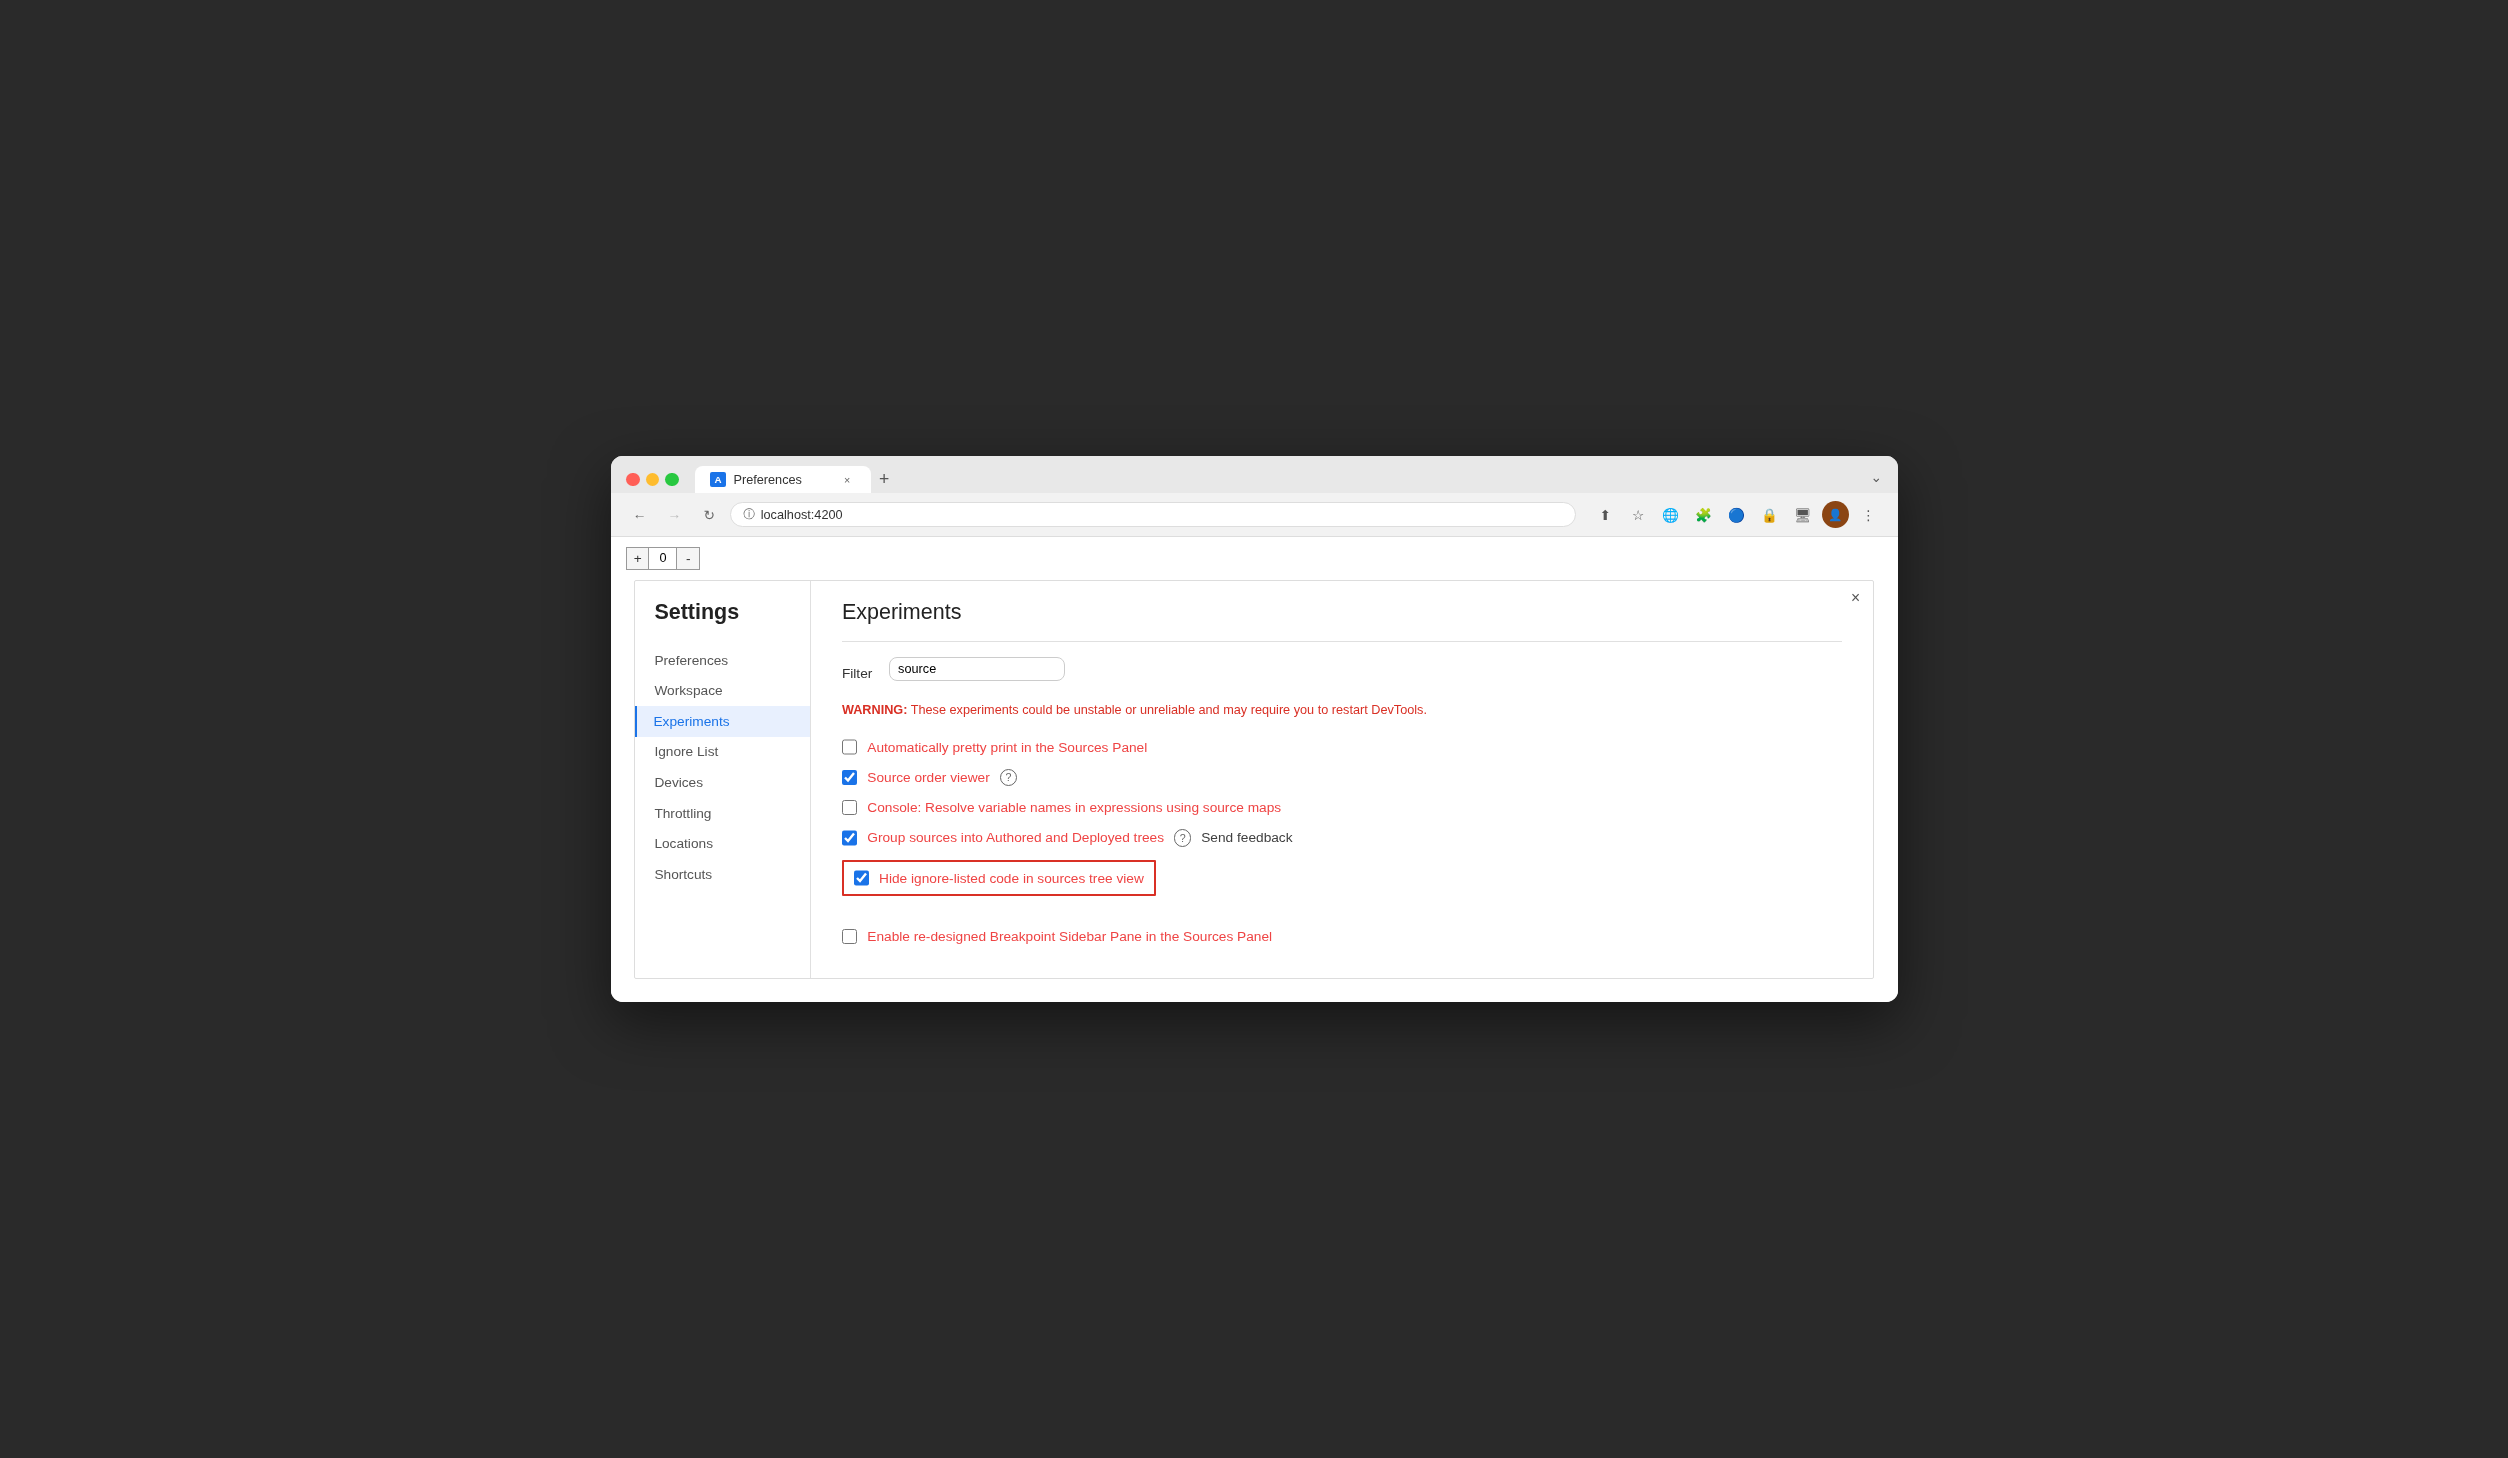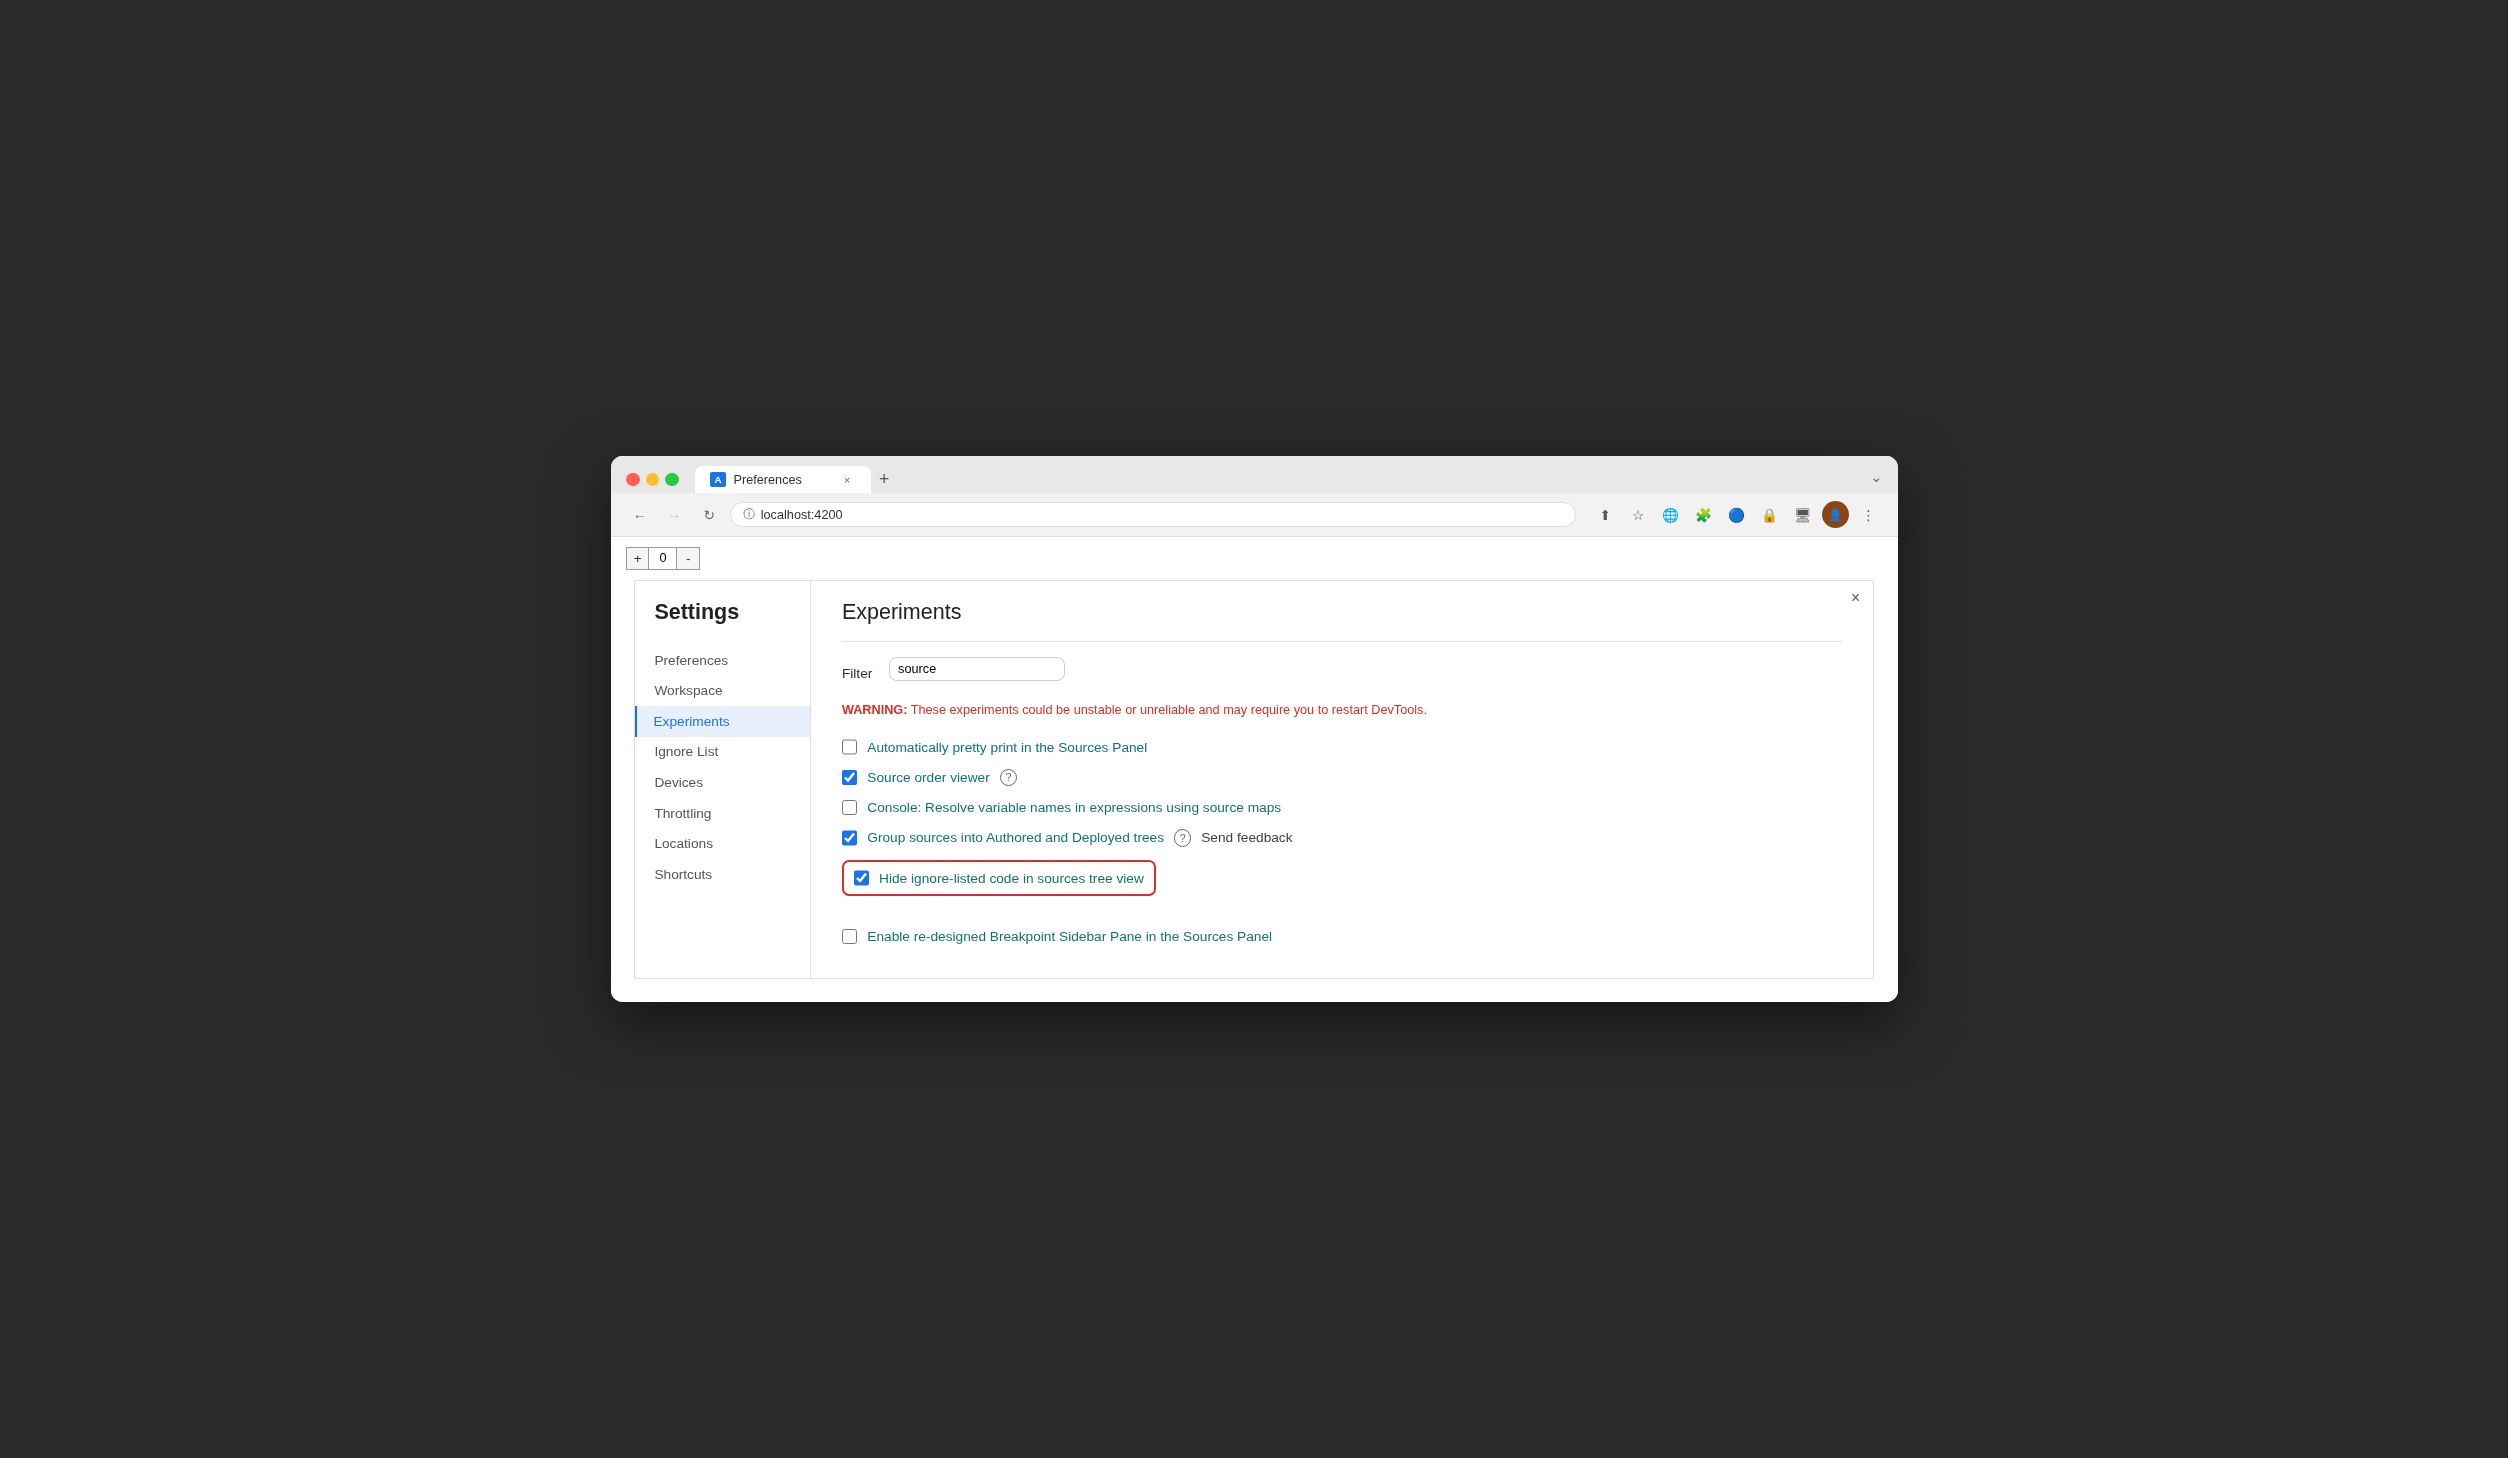--- a/index.html
+++ b/index.html
@@ -326,36 +326,36 @@
 
     .experiment-item {
       display: flex;
       align-items: center;
       gap: 9.8px;
       margin-bottom: 13.7px;
     }
 
     .experiment-item.highlighted {
       border: 2px solid #d93025;
-      border-radius: 7px;
+      border-radius: 1px;
       padding: 7.8px 9.8px;
       display: inline-flex;
     }
 
     .experiment-checkbox {
       width: 15.6px;
       height: 15.6px;
       cursor: pointer;
       accent-color: #1a73e8;
       flex-shrink: 0;
     }
 
     .experiment-label {
       font-size: 13.7px;
-      color: #0f766e;
+      color: #ef4444;
     }
 
     .help-icon {
       width: 17.6px;
       height: 17.6px;
       border: 1px solid #666;
       border-radius: 50%;
       display: flex;
       align-items: center;
       justify-content: center;

